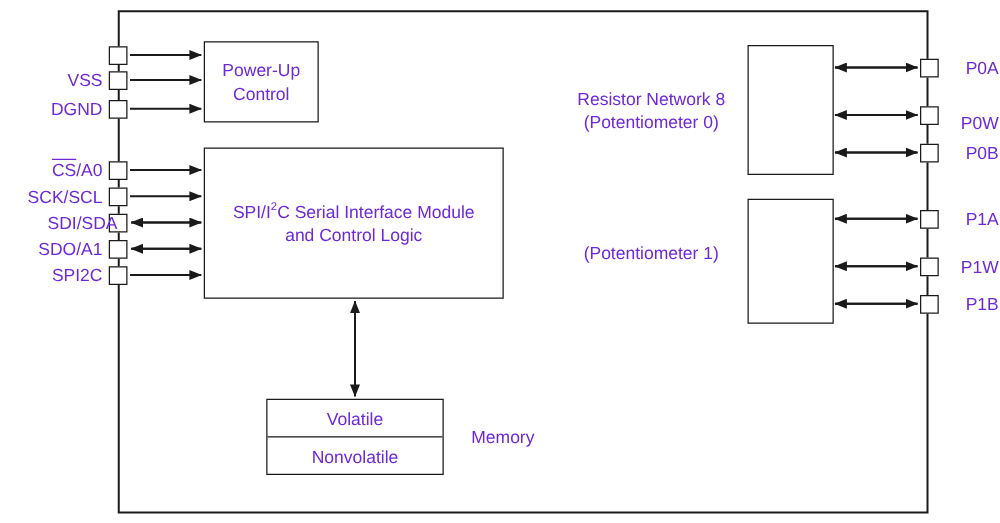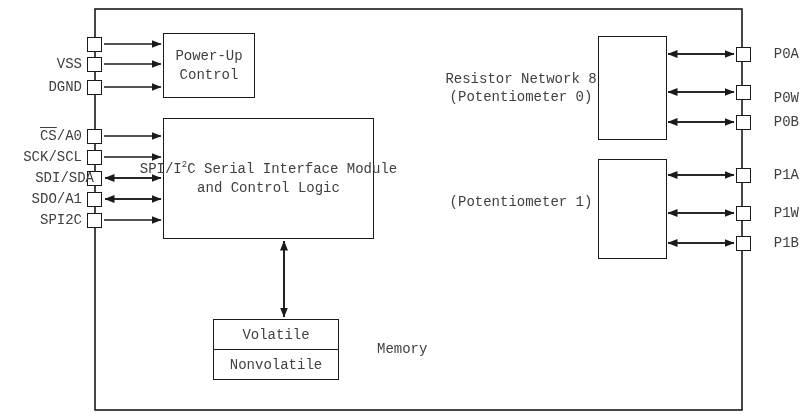--- a/index.html
+++ b/index.html
@@ -1,22 +1,22 @@
 <!DOCTYPE html>
 <html><head>
 <meta charset="utf-8">
 <style>
   html, body { margin: 0; padding: 0; background: #ffffff; }
   .stage {
     position: relative;
     width: 800px;
     height: 418px;
     background: #ffffff;
-    font-family: Liberation Mono, monospace;
-    color: #404040;
+    font-family: Liberation Sans, sans-serif;
+    color: #6d28d9;
     overflow: hidden;
   }
   .stage svg.wires {
     position: absolute;
     left: 0; top: 0;
     width: 800px; height: 418px;
   }
   .block {
     position: absolute;
     box-sizing: border-box;
@@ -53,21 +53,21 @@
     left: 436px; width: 170px;
     text-align: center;
     font-size: 14px;
     line-height: 18px;
     white-space: nowrap;
   }
   .mem-block {
     position: absolute;
     box-sizing: border-box;
     left: 213px; top: 319px;
-    width: 126px; height: 61px;
+    width: 142px; height: 61px;
     border: 1.6px solid #1a1a1a;
     background: #ffffff;
     display: flex; flex-direction: column;
   }
   .mem-cell {
     box-sizing: border-box;
     flex: 1;
     display: flex; align-items: center; justify-content: center;
     font-size: 14px;
   }
@@ -167,21 +167,21 @@
           <circle cx="651" cy="122" r="1.8"></circle>
       </g>
     </g>
   </svg>
 
   <div class="block" style="left:163px; top:33px; width:92px; height:65px;">
     <div>Power-Up</div>
     <div>Control</div>
   </div>
 
-  <div class="block" style="left:163px; top:118px; width:211px; height:121px;">
+  <div class="block" style="left:163px; top:118px; width:240px; height:121px;">
     <div><span>SPI/I</span><sup>2</sup><span>C Serial Interface Module</span></div>
     <div>and Control Logic</div>
   </div>
 
   <div class="mem-block">
     <div class="mem-cell top">Volatile</div>
     <div class="mem-cell">Nonvolatile</div>
   </div>
   <div class="free-label" style="left:377px; top:340px;">Memory</div>
 

